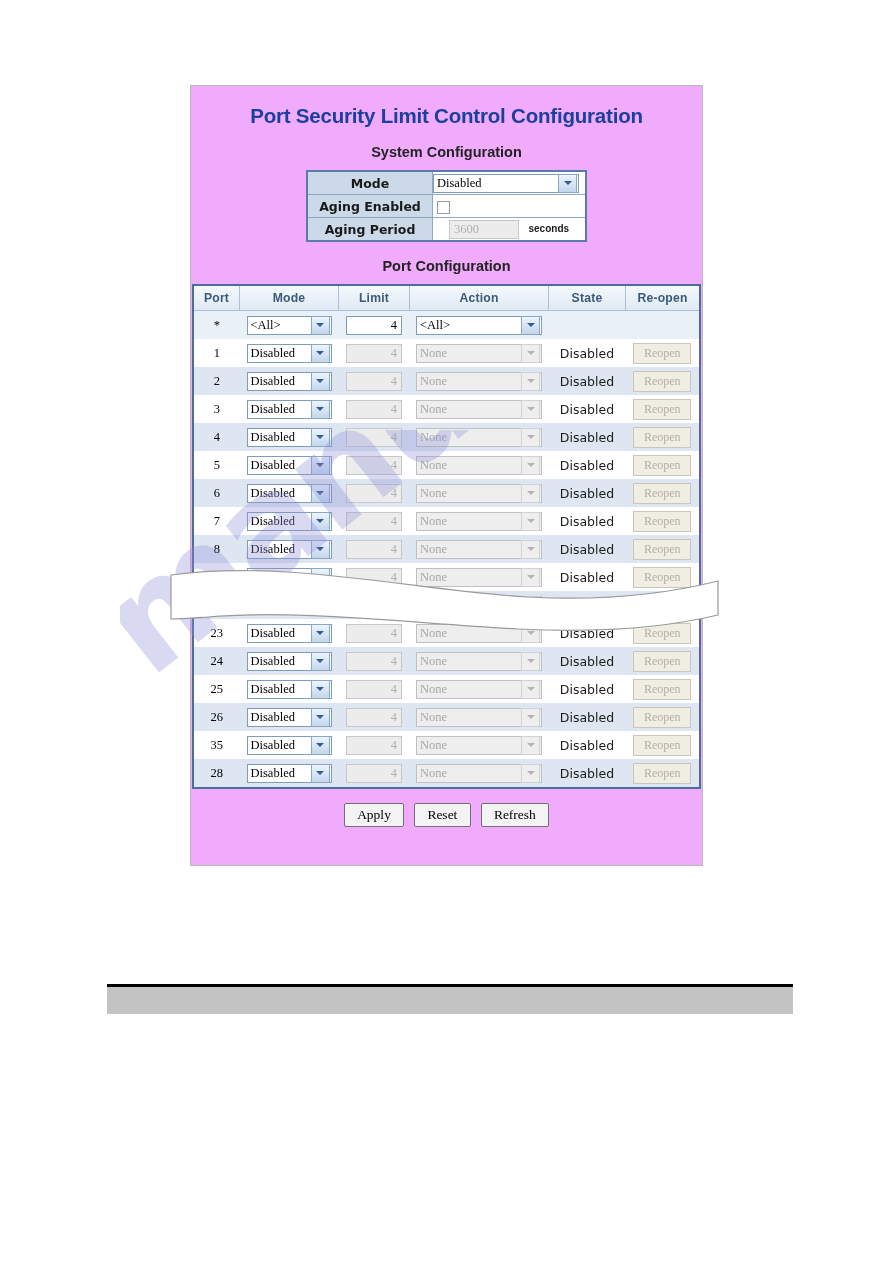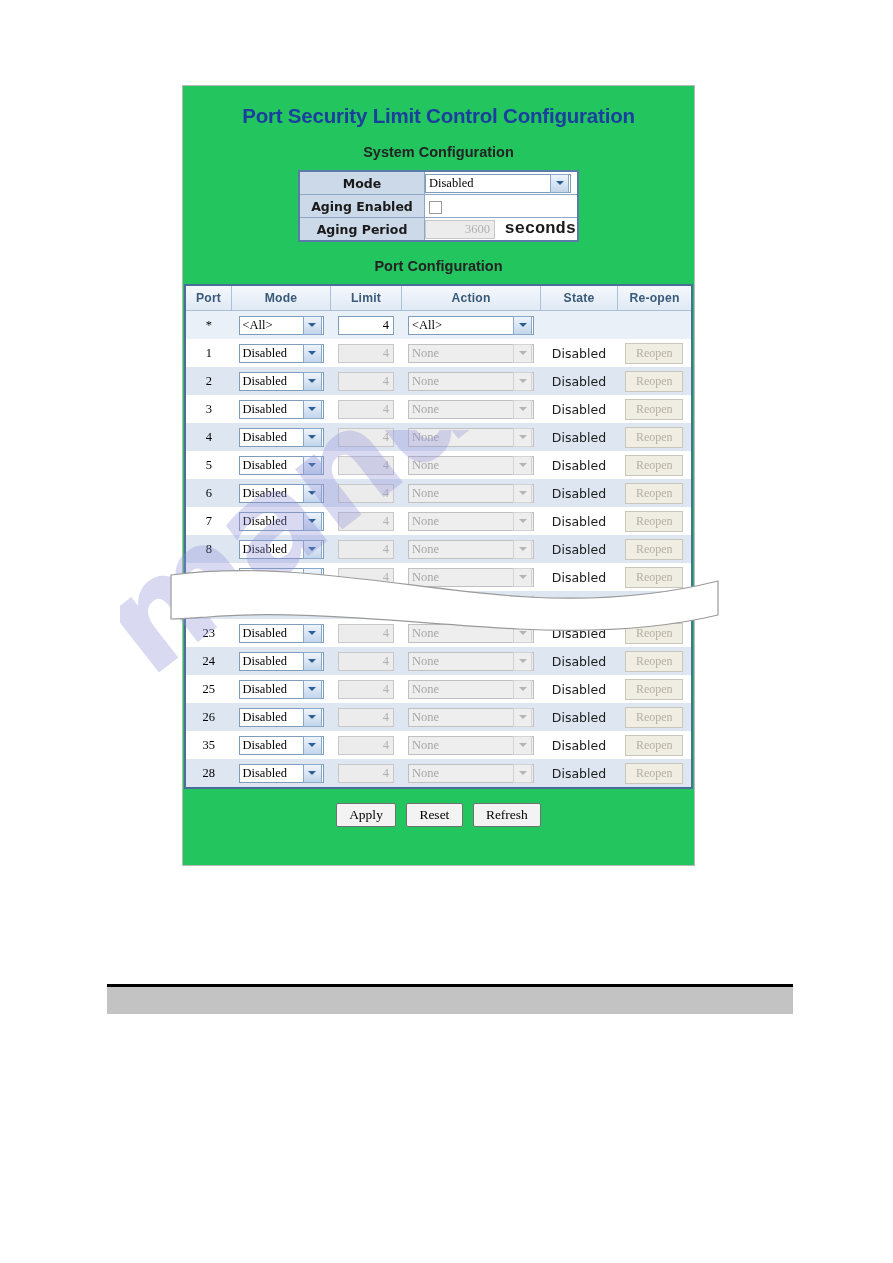--- a/index.html
+++ b/index.html
@@ -8,22 +8,22 @@
 
   
   #watermark{position:absolute;left:120px;top:430px;width:640px;height:520px;
              pointer-events:none;z-index:5;overflow:hidden;}
   #watermark .wm{position:absolute;left:0;top:130px;
              font-family:"DejaVu Sans", sans-serif;font-weight:700;font-size:140px;
              color:#8f8fd8;opacity:.33;white-space:nowrap;
              transform:rotate(-38deg);transform-origin:0 50%;letter-spacing:-4px;}
 
   
-  #panel{position:absolute;left:182px;top:85px;width:513px;height:781px;
-         background:#22c55e;border:1px solid #b9b9b9;box-sizing:border-box;z-index:2;}
+  #panel{position:absolute;left:190px;top:85px;width:513px;height:781px;
+         background:#f0abfc;border:1px solid #b9b9b9;box-sizing:border-box;z-index:2;}
 
   .page-title{text-align:center;color:#1b3f9e;font-weight:bold;font-size:20.5px;
               font-family:"Liberation Sans", sans-serif;margin:18px 0 0 0;letter-spacing:-.2px;}
   .section-title{text-align:center;color:#232323;font-weight:bold;font-size:14.5px;
               margin:16px 0 0 0;}
 
   
   .syscfg-wrap{display:flex;justify-content:center;margin-top:10px;}
   table.syscfg{border-collapse:collapse;border:2px solid #5b7ca8;background:#fff;}
   table.syscfg td{padding:0;height:22px;font-size:12.5px;}
@@ -48,22 +48,22 @@
 
   .txt{box-sizing:border-box;border:1px solid #7f9db9;background:#fff;height:19px;
        font-family:"Liberation Serif", serif;font-size:12.5px;color:#000;
        text-align:right;padding:0 4px;line-height:17px;display:inline-block;
        vertical-align:middle;}
   .txt.dis{background:#ececec;border:1px solid #c8c8c8;color:#b0b0b0;}
 
   .chk{display:inline-block;width:13px;height:13px;border:1px solid #9a9a9a;
        background:#fff;vertical-align:middle;margin:3px 0 0 4px;box-sizing:border-box;}
 
-  .seconds{font-size:17px;font-weight:bold;color:#1a1a1a;margin-left:6px;
-       font-family:Liberation Mono, monospace;}
+  .seconds{font-size:10px;font-weight:bold;color:#1a1a1a;margin-left:6px;
+       font-family:Liberation Sans, sans-serif;}
 
   
   .portcfg-wrap{display:flex;justify-content:center;margin-top:10px;}
   table.portcfg{border-collapse:collapse;border:2px solid #4a6d9b;background:#fff;
                 width:488px;table-layout:fixed;}
   table.portcfg th{background:linear-gradient(#f4f8fc,#dfe9f4);
         border:1px solid #a9c0d8;color:#3b5a79;font-weight:bold;
         font-family:Liberation Sans, sans-serif;font-size:12.2px;height:22px;
         text-align:center;letter-spacing:.2px;}
   table.portcfg td{border:0;height:28px;text-align:center;font-size:12.5px;
@@ -132,21 +132,21 @@
         </tr>
         <tr>
           <td class="sc-label">Aging Enabled</td>
           <td class="sc-val">
             <span class="chk"></span>
           </td>
         </tr>
         <tr>
           <td class="sc-label">Aging Period</td>
           <td class="sc-val">
-            <span class="txt dis" style="width:70px;text-align:right;">3600</span>
+            <span class="txt dis" style="width:70px;text-align:left;margin-left:16px;">3600</span>
             <span class="seconds">seconds</span>
           </td>
         </tr>
       </tbody>
     </table>
   </div>
 
   <div class="section-title">Port Configuration</div>
 
   <div class="portcfg-wrap">

